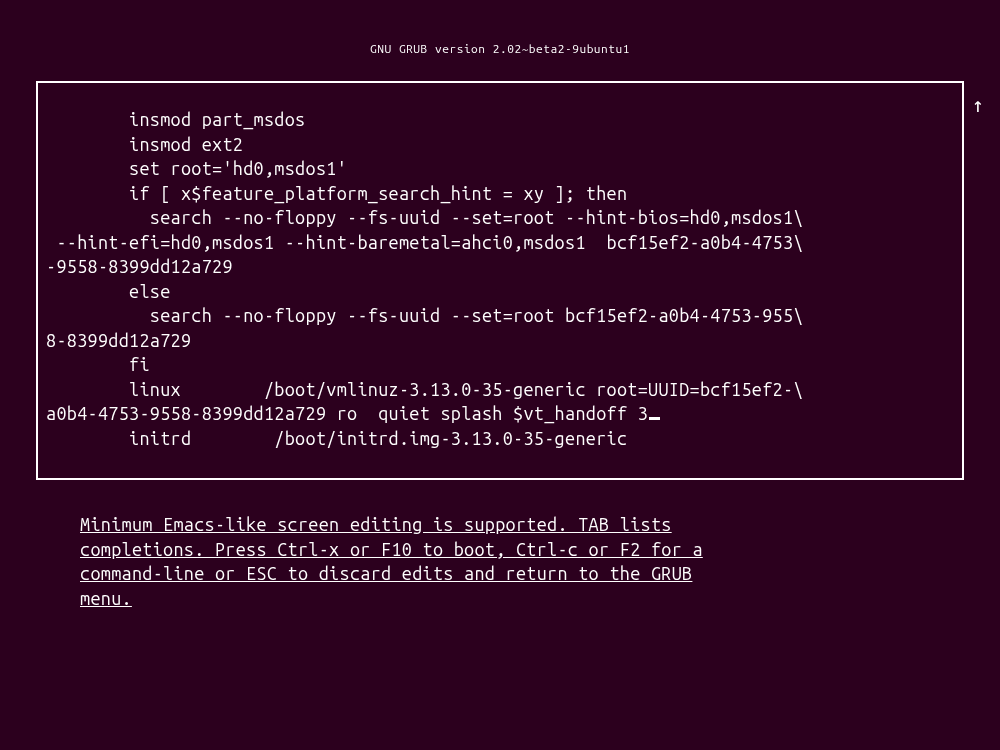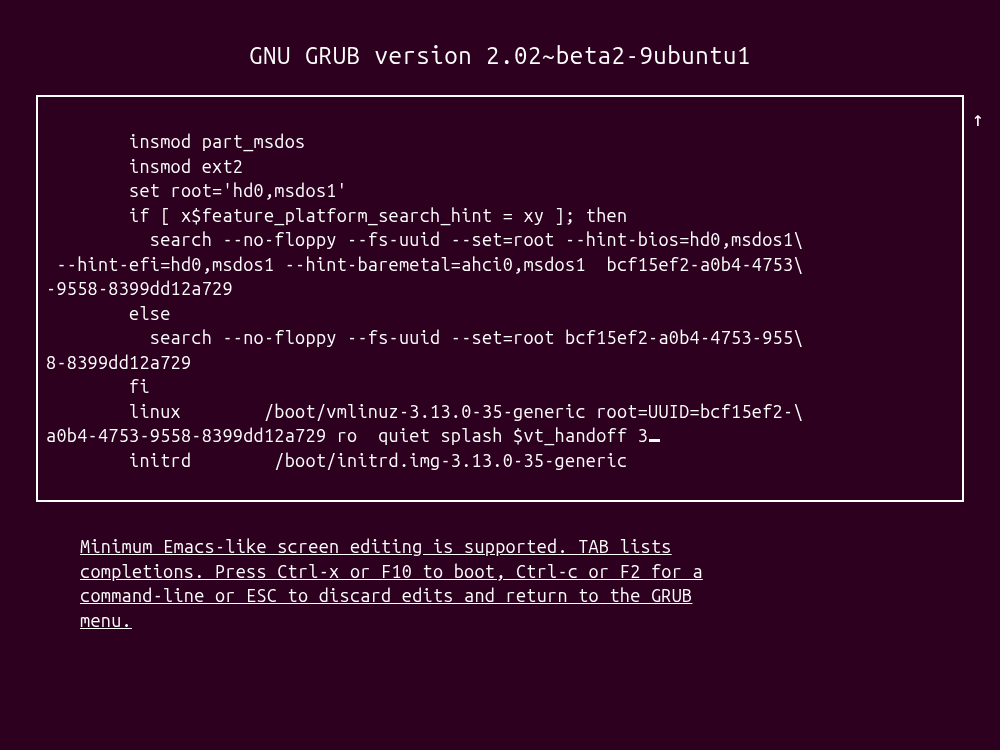--- a/index.html
+++ b/index.html
@@ -14,30 +14,30 @@
       font-size: 18px;
       width: 1000px;
       height: 750px;
       overflow: hidden;
       letter-spacing: 0.3px;
     }
     .header {
       text-align: center;
       padding-top: 42px;
       padding-bottom: 26px;
-      font-size: 24px;
+      font-size: 12px;
       letter-spacing: 0.5px;
     }
     .editor-container {
       position: relative;
       margin: 0 36px;
     }
     .editor-box {
       border: 2px solid #ffffff;
-      padding: 32px 0px 28px 8px;
+      padding: 24px 0px 28px 8px;
       white-space: pre;
       line-height: 24.5px;
       min-height: 370px;
       overflow: hidden;
     }
     .scroll-arrow {
       position: absolute;
       right: -20px;
       top: 12px;
       font-size: 20px;

